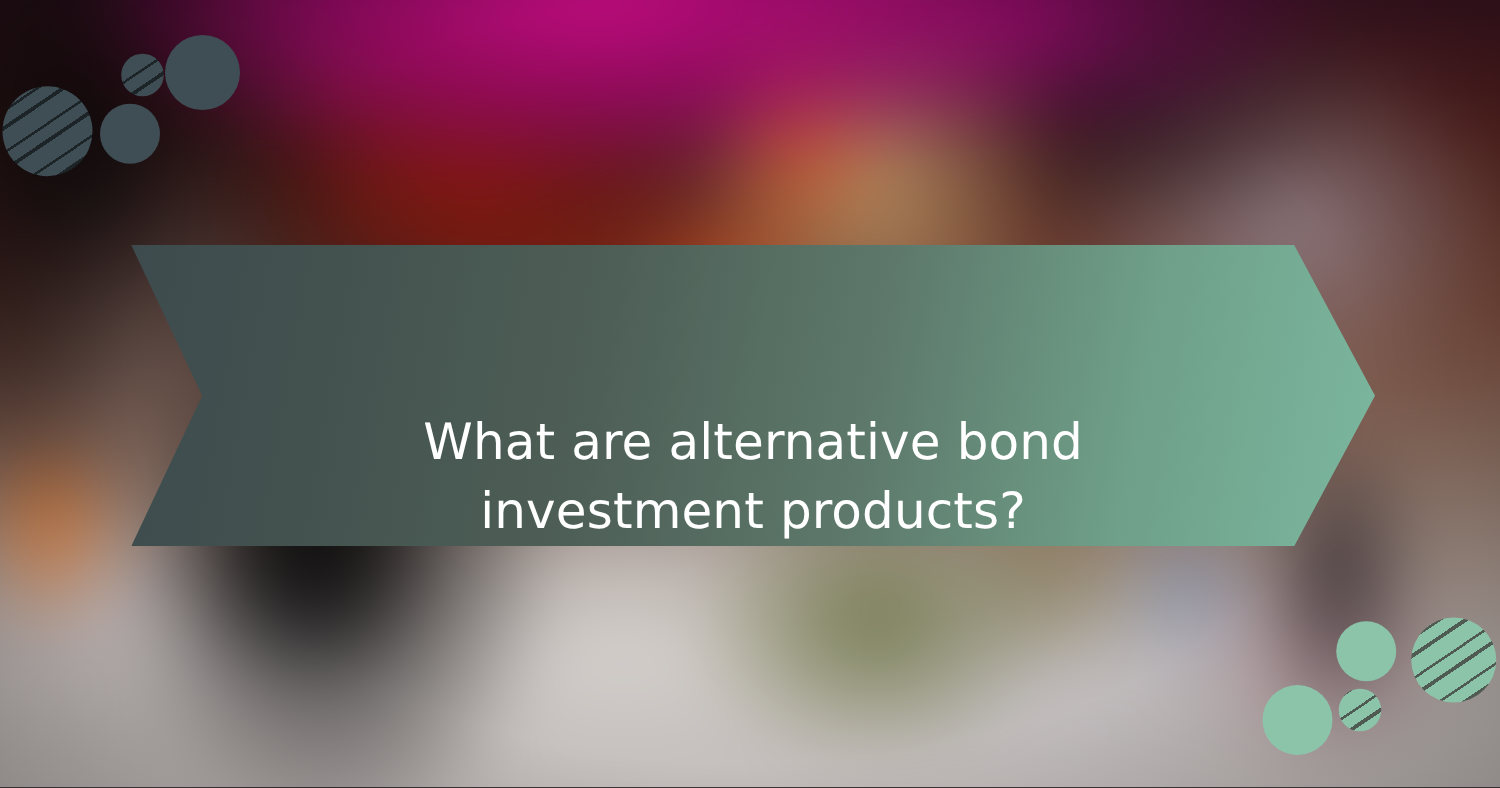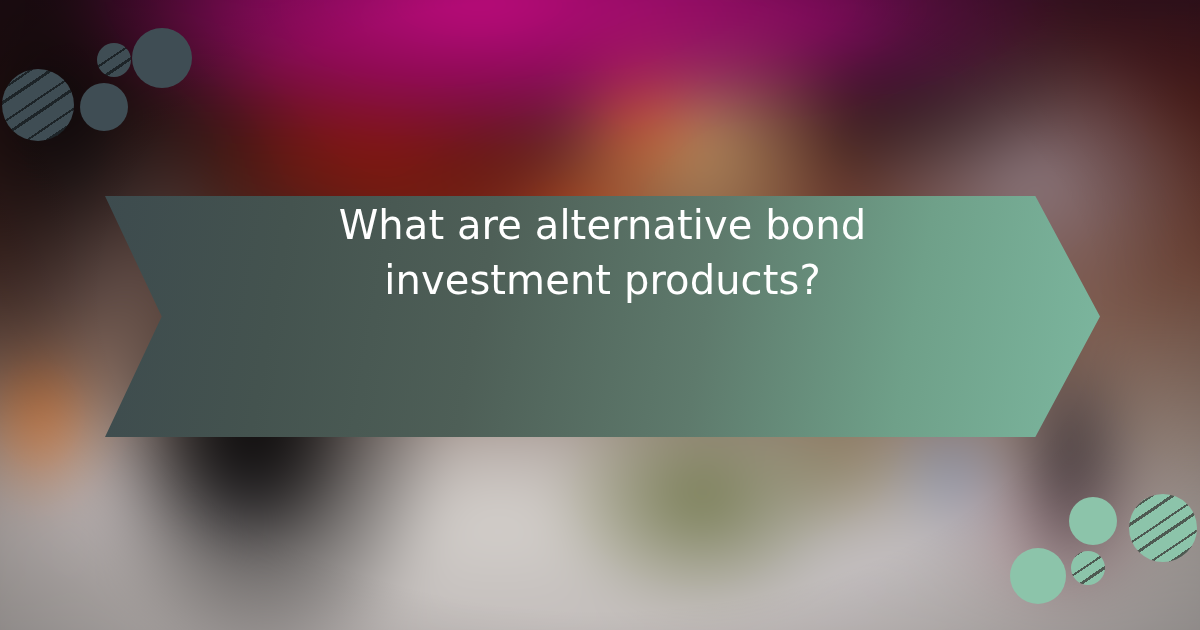--- a/index.html
+++ b/index.html
@@ -101,21 +101,21 @@
     top: 196px;
     width: 995px;
     height: 241px;
   }
   #banner {
     width: 100%;
     height: 100%;
     background: linear-gradient(100deg, #3d4b4e 0%, #44534f 18%, #4e5f57 38%, #5e7a6c 60%, #6fa089 80%, #7cb79f 100%);
     clip-path: polygon(0% 0%, 93.5% 0%, 100% 50%, 93.5% 100%, 0% 100%, 5.7% 50%);
     display: flex;
-    align-items: flex-start;
+    align-items: flex-end;
     justify-content: center;
     box-sizing: border-box;
     padding: 2px 120px 0 120px;
   }
   #banner-title {
     color: #ffffff;
     font-size: 40px;
     line-height: 1.38;
     text-align: center;
     font-weight: 400;

